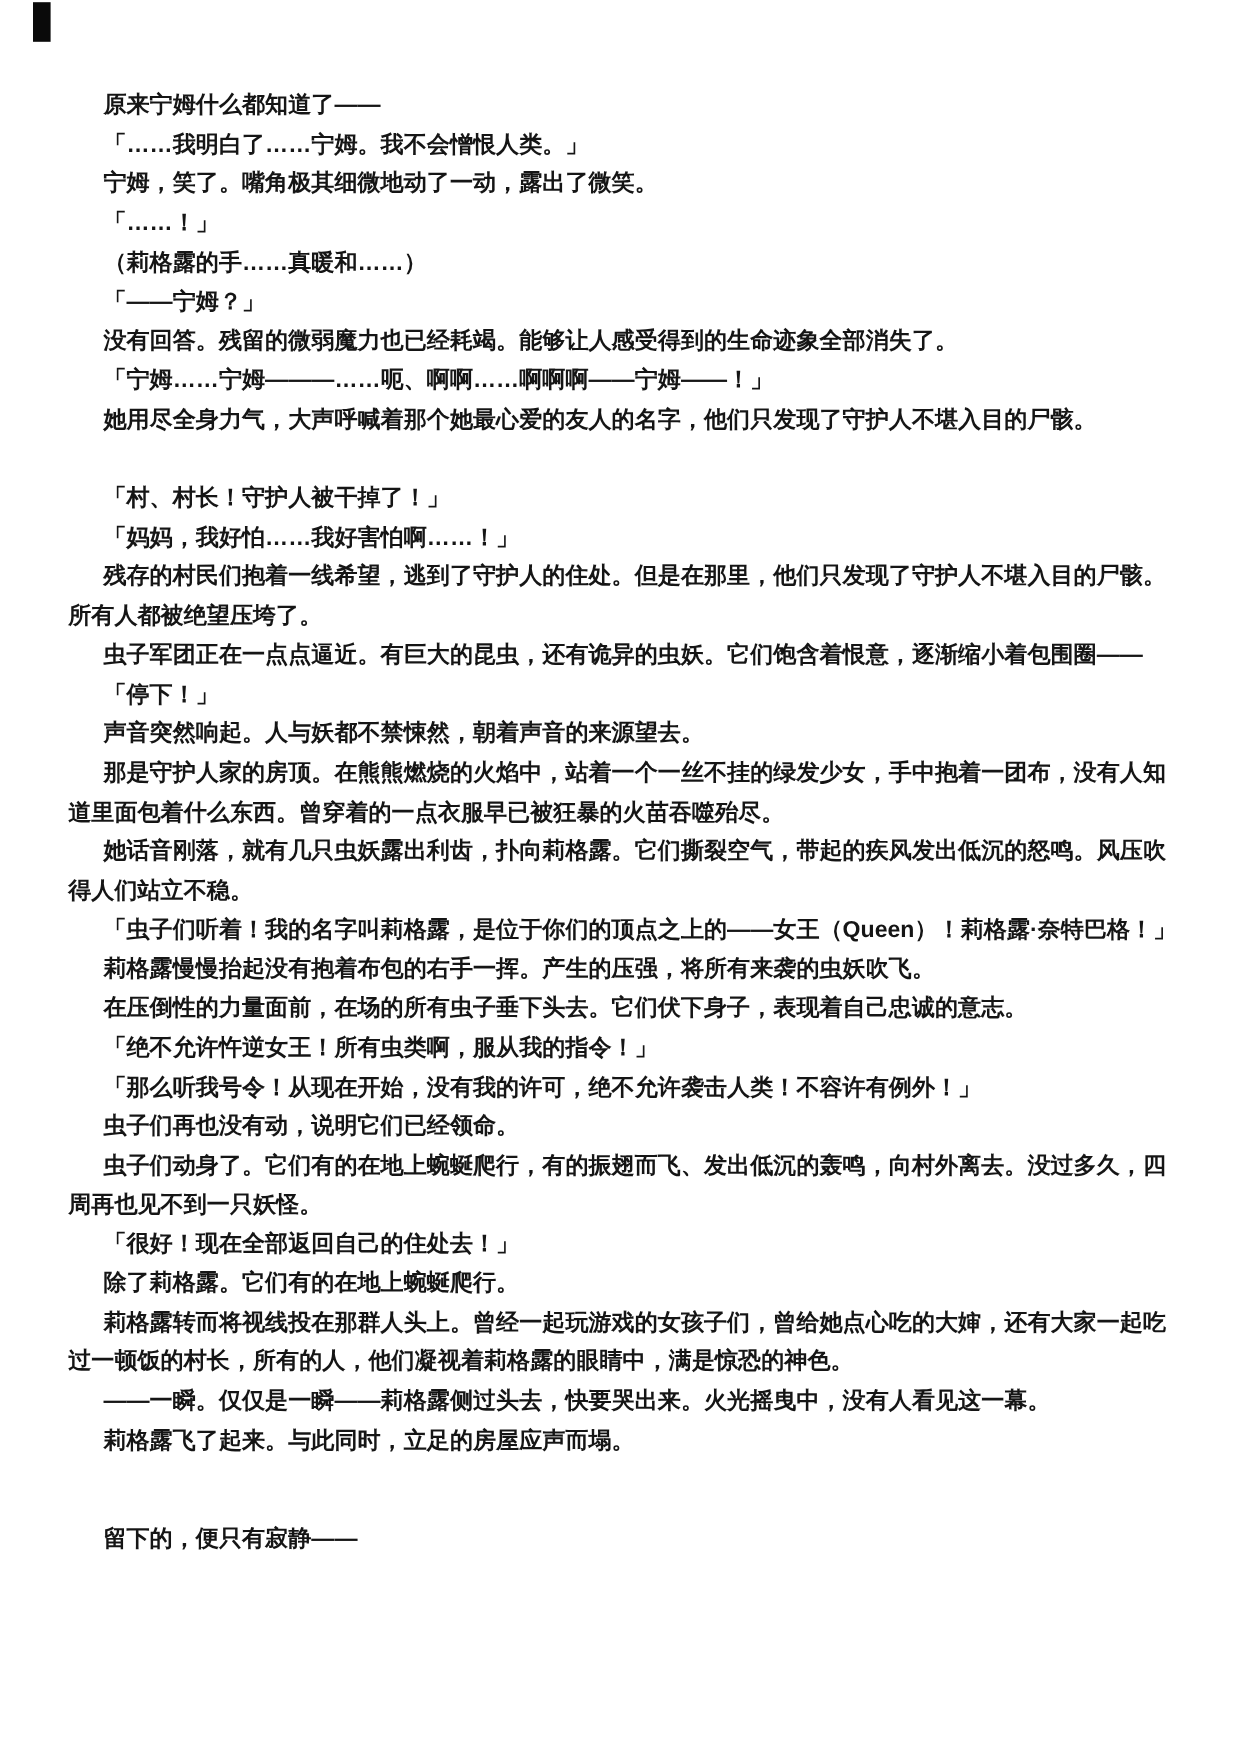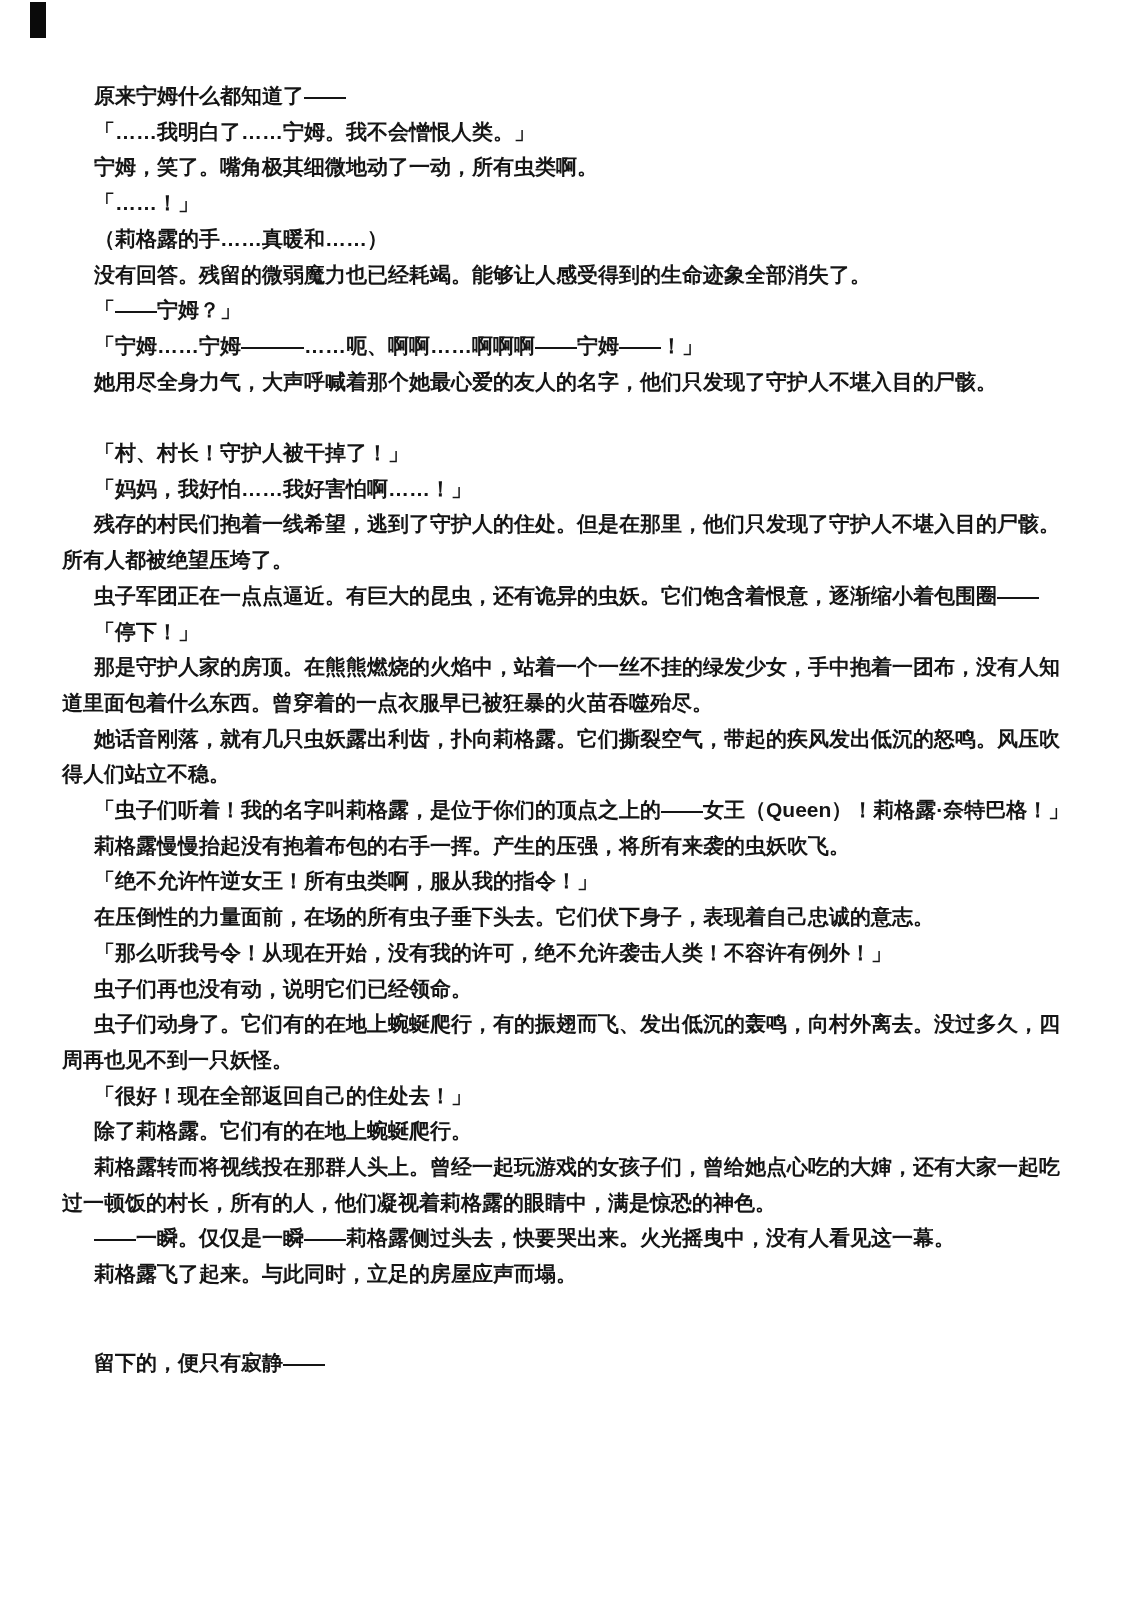--- a/index.html
+++ b/index.html
@@ -50,39 +50,40 @@
   }
 </style>
 </head>
 <body>
 
 <div class="page">
   <div class="scan-mark"></div>
   <main class="content" id="page-text">
       <p>原来宁姆什么都知道了——</p>
       <p>「……我明白了……宁姆。我不会憎恨人类。」</p>
-      <p>宁姆，笑了。嘴角极其细微地动了一动，所有虫类啊。</p>
+      <p>宁姆，笑了。嘴角极其细微地动了一动，露出了微笑。</p>
       <p>「……！」</p>
       <p>（莉格露的手……真暖和……）</p>
+      <p>「——宁姆？」</p>
       <p>没有回答。残留的微弱魔力也已经耗竭。能够让人感受得到的生命迹象全部消失了。</p>
-      <p>「——宁姆？」</p>
       <p>「宁姆……宁姆———……呃、啊啊……啊啊啊——宁姆——！」</p>
       <p>她用尽全身力气，大声呼喊着那个她最心爱的友人的名字，他们只发现了守护人不堪入目的尸骸。</p>
       <div class="scene-break"></div>
       <p>「村、村长！守护人被干掉了！」</p>
       <p>「妈妈，我好怕……我好害怕啊……！」</p>
       <p>残存的村民们抱着一线希望，逃到了守护人的住处。但是在那里，他们只发现了守护人不堪入目的尸骸。所有人都被绝望压垮了。</p>
       <p>虫子军团正在一点点逼近。有巨大的昆虫，还有诡异的虫妖。它们饱含着恨意，逐渐缩小着包围圈——</p>
       <p>「停下！」</p>
+      <p>声音突然响起。人与妖都不禁悚然，朝着声音的来源望去。</p>
       <p>那是守护人家的房顶。在熊熊燃烧的火焰中，站着一个一丝不挂的绿发少女，手中抱着一团布，没有人知道里面包着什么东西。曾穿着的一点衣服早已被狂暴的火苗吞噬殆尽。</p>
       <p>她话音刚落，就有几只虫妖露出利齿，扑向莉格露。它们撕裂空气，带起的疾风发出低沉的怒鸣。风压吹得人们站立不稳。</p>
       <p>「虫子们听着！我的名字叫莉格露，是位于你们的顶点之上的——女王（Queen）！莉格露·奈特巴格！」</p>
       <p>莉格露慢慢抬起没有抱着布包的右手一挥。产生的压强，将所有来袭的虫妖吹飞。</p>
+      <p>在压倒性的力量面前，在场的所有虫子垂下头去。它们伏下身子，表现着自己忠诚的意志。</p>
       <p>「绝不允许忤逆女王！所有虫类啊，服从我的指令！」</p>
-      <p>在压倒性的力量面前，在场的所有虫子垂下头去。它们伏下身子，表现着自己忠诚的意志。</p>
       <p>「那么听我号令！从现在开始，没有我的许可，绝不允许袭击人类！不容许有例外！」</p>
       <p>虫子们再也没有动，说明它们已经领命。</p>
       <p>虫子们动身了。它们有的在地上蜿蜒爬行，有的振翅而飞、发出低沉的轰鸣，向村外离去。没过多久，四周再也见不到一只妖怪。</p>
       <p>「很好！现在全部返回自己的住处去！」</p>
       <p>除了莉格露。它们有的在地上蜿蜒爬行。</p>
       <p>莉格露转而将视线投在那群人头上。曾经一起玩游戏的女孩子们，曾给她点心吃的大婶，还有大家一起吃过一顿饭的村长，所有的人，他们凝视着莉格露的眼睛中，满是惊恐的神色。</p>
       <p>——一瞬。仅仅是一瞬——莉格露侧过头去，快要哭出来。火光摇曳中，没有人看见这一幕。</p>
       <p>莉格露飞了起来。与此同时，立足的房屋应声而塌。</p>
       <div class="scene-break large"></div>
       <p>留下的，便只有寂静——</p>

